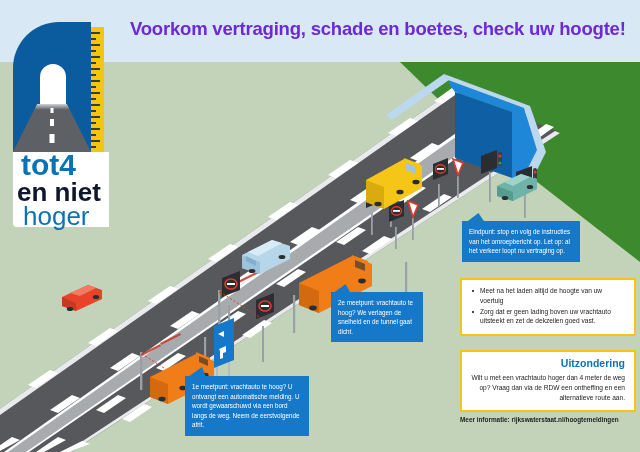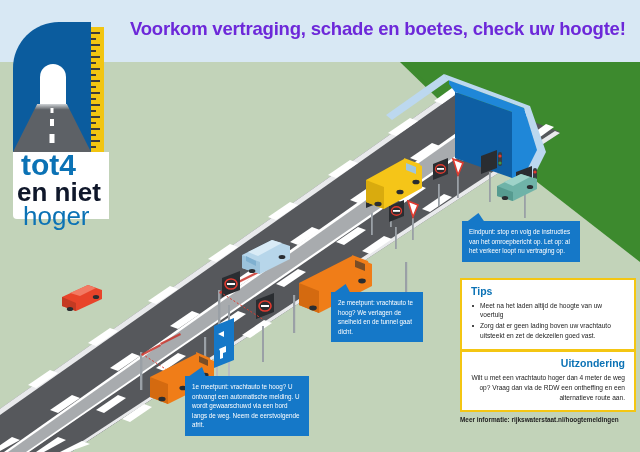--- a/index.html
+++ b/index.html
@@ -43,21 +43,21 @@
   }
   .logo-road .dash{position:absolute;background:#fff;left:50%;transform:translateX(-50%);}
   .logo-road .dash.d1{top:4px;width:3px;height:5px;}
   .logo-road .dash.d2{top:15px;width:4px;height:7px;}
   .logo-road .dash.d3{top:30px;width:5px;height:9px;}
   .logo-ruler{
     position:absolute;left:78px;top:5px;width:13px;height:125px;background:#f2c511;
   }
   .logo-ruler i{position:absolute;left:0;height:1.5px;background:#3b3b3b;}
   .logo-box{
-    position:absolute;left:0;top:130px;width:96px;height:67px;background:#fff;
+    position:absolute;left:0;top:130px;width:96px;height:75px;background:#fff;
     border-bottom-left-radius:4px;
   }
   .lg-l1{position:absolute;left:8px;top:-2px;font-size:30px;font-weight:bold;color:#0b72b5;line-height:1;}
   .lg-l1 span{color:#0b72b5;}
   .lg-l2{position:absolute;left:4px;top:27px;font-size:26px;font-weight:bold;color:#0f172a;line-height:1;}
   .lg-l3{position:absolute;left:10px;top:51px;font-size:26px;font-weight:normal;color:#0b72b5;line-height:1;}
 
   
   .infobox{
     position:absolute;background:#ffffff;border:2.5px solid #f4c613;
@@ -408,21 +408,20 @@
       <div class="lg-l1">
         <span>tot</span><span>4</span>
       </div>
       <div class="lg-l2">en niet</div>
       <div class="lg-l3">hoger</div>
     </div>
   </div>
 
 
   <div class="infobox" id="box-tips">
-    <div class="ib-title">Tips</div>
     <ul class="ib-list">
       <li>Meet na het laden altijd de hoogte van uw voertuig</li>
       <li>Zorg dat er geen lading boven uw vrachtauto uitsteekt en zet de dekzeilen goed vast.</li>
     </ul>
   </div>
 
   <div class="infobox" id="box-uitzondering">
     <div class="ib-title">Uitzondering</div>
     <p class="ib-para">Wilt u met een vrachtauto hoger dan 4 meter de weg op? Vraag dan via de RDW een ontheffing en een alternatieve route aan.</p>
   </div>

